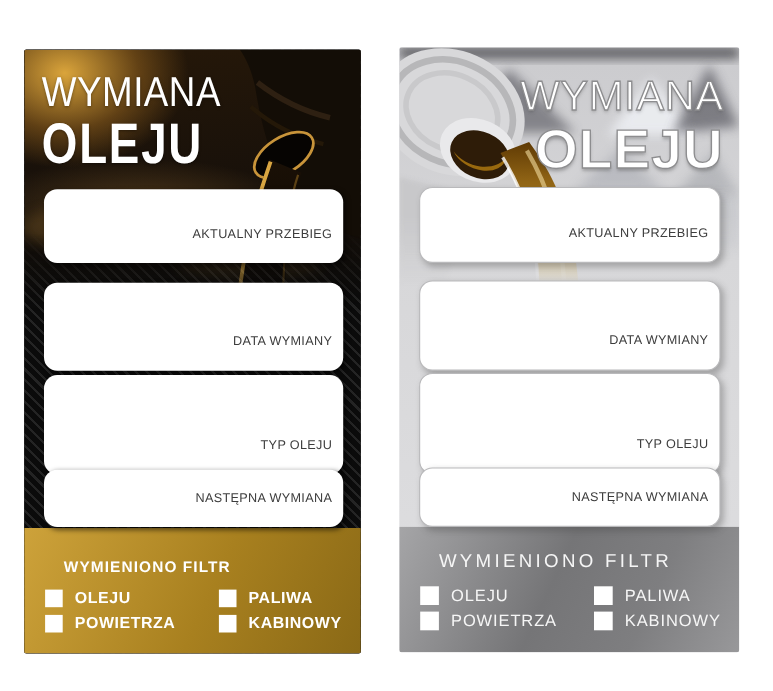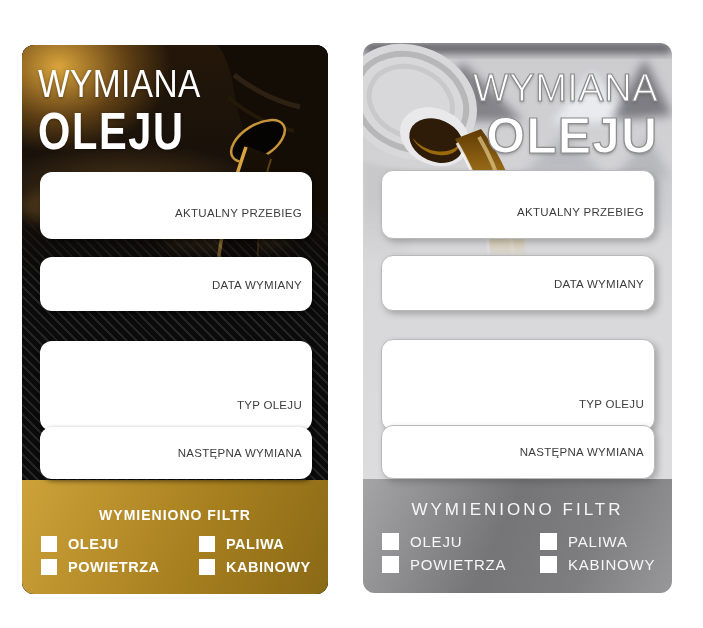--- a/index.html
+++ b/index.html
@@ -1,21 +1,21 @@
 <!DOCTYPE html>
 <html><head>
 <meta charset="utf-8">
 <style>
   html,body{margin:0;padding:0;}
   body{
     width:703px;height:628px;background:#ffffff;overflow:hidden;
     font-family:"Liberation Sans", sans-serif;position:relative;
   }
   .canvas{position:absolute;inset:0;}
-  .label{position:absolute;overflow:hidden;border-radius:12px;}
+  .label{position:absolute;overflow:hidden;border-radius:2px;}
   .label.dark{left:22px;top:45px;width:306px;height:549px;background:#0b0b0b;}
   .label.light{left:363px;top:43px;width:309px;height:550px;
     background:linear-gradient(180deg,#cbcbce 0%,#d7d7d9 35%,#dcdcde 78%,#e1e1e3 100%);}
 
   
   .stripes{position:absolute;inset:0;
     background-color:#0b0b0b;
     background-image:repeating-linear-gradient(45deg, rgba(255,255,255,0.10) 0 2px, rgba(255,255,255,0) 2px 7px);
   }
 
@@ -39,31 +39,31 @@
   .light .title{right:14px;top:26px;text-align:right;color:#ffffff;
     -webkit-text-stroke:1.2px #8d8d8f;text-shadow:0 2px 3px rgba(70,70,70,0.35);}
   .light .t1{font-size:38px;font-weight:400;letter-spacing:0.5px;}
   .light .t2{font-size:50px;font-weight:700;letter-spacing:1px;margin-top:4px;}
 
   
   .field{position:absolute;left:18px;width:272px;background:#ffffff;border-radius:12px;z-index:2;}
   .light .field{border:1px solid #b9b9bb;box-shadow:3px 3px 6px rgba(70,70,70,0.35);}
   .dark .field{box-shadow:2px 2px 5px rgba(0,0,0,0.55);}
   .f1{top:127px;height:67px;}
-  .f2{top:212px;height:54px;}
+  .f2{top:212px;height:80px;}
   .f3{top:296px;height:90px;}
   .f4{top:382px;height:52px;}
   .fl{position:absolute;right:10px;bottom:20px;font-size:11.5px;letter-spacing:0.3px;color:#3d3d3d;}
 
   
   .band{position:absolute;left:0;right:0;bottom:0;height:114px;z-index:1;}
   .band-gold{background:linear-gradient(115deg,#cda23a 0%,#a8801f 55%,#8a6916 100%);}
   .band-silver{background:linear-gradient(115deg,#a5a5a7 0%,#757577 45%,#7e7e80 72%,#989
 89a 100%);background:linear-gradient(115deg,#a5a5a7 0%,#757577 45%,#7e7e80 72%,#98989a 100%);}
-  .band-title{text-align:center;color:#ffffff;}
+  .band-title{color:#ffffff;margin-left:36px;}
   .dark .band-title{margin-top:27px;font-size:14px;font-weight:700;letter-spacing:1px;}
   .light .band-title{margin-top:21px;font-size:17px;font-weight:400;letter-spacing:3px;color:#f6f6f6;}
 
   
   .options{position:absolute;left:19px;top:487px;z-index:3;display:grid;
     grid-template-columns:158px auto;grid-template-rows:repeat(2,23px);grid-auto-flow:column;}
   .opt{display:flex;align-items:center;gap:11px;}
   .cb{width:16px;height:16px;background:#ffffff;flex:0 0 auto;}
   .light .cb{width:17px;height:17px;}
   .ol{color:#ffffff;font-size:14.5px;font-weight:700;letter-spacing:0.5px;white-space:nowrap;}

